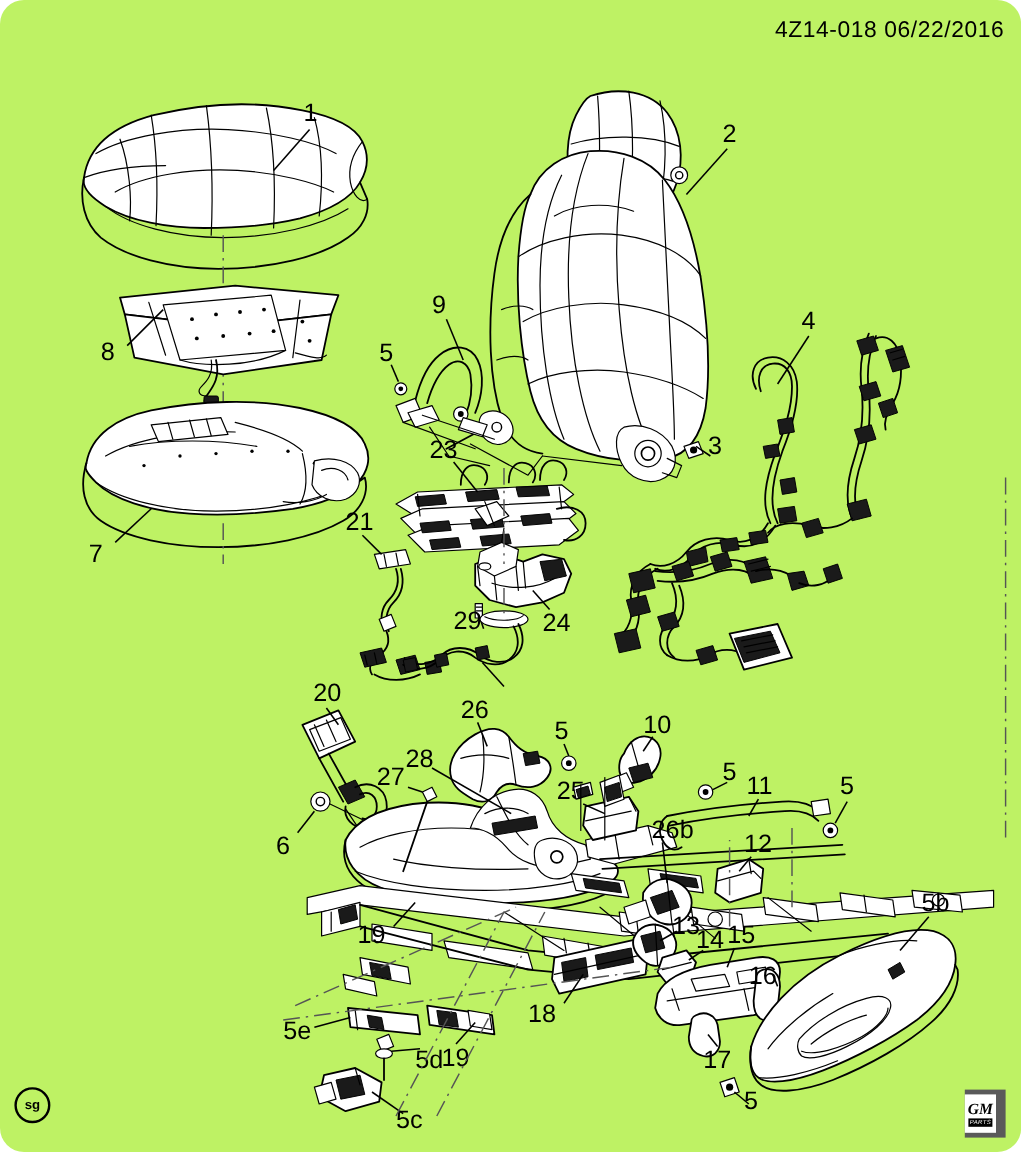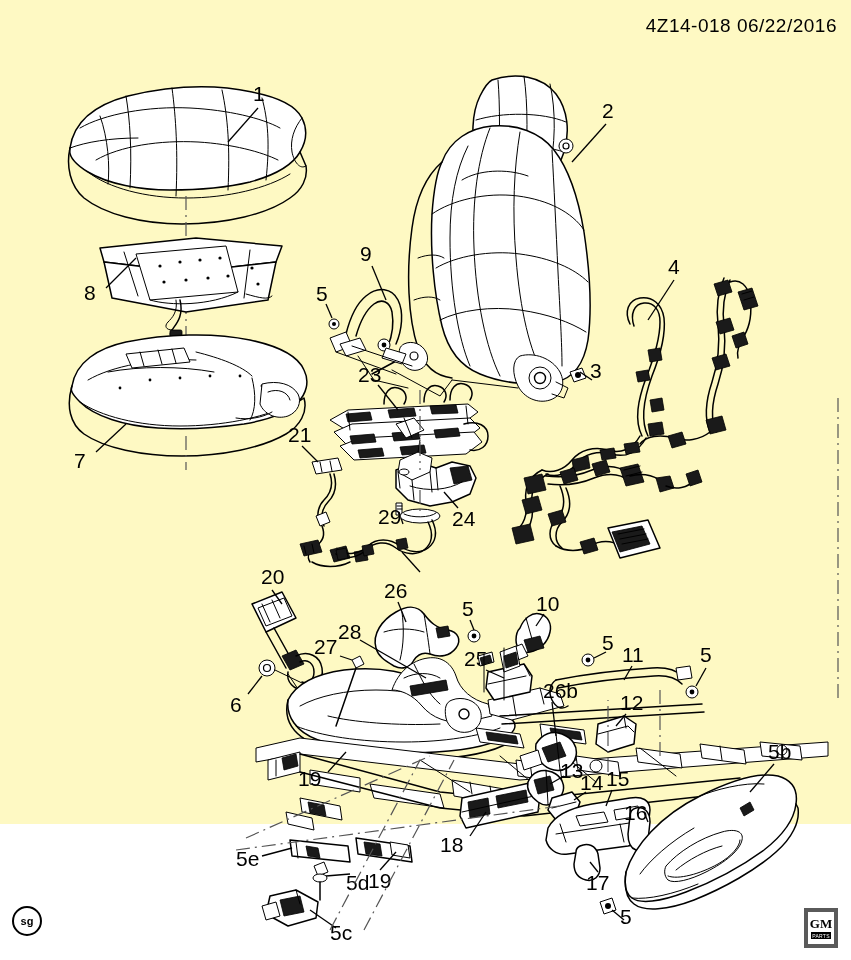--- a/index.html
+++ b/index.html
@@ -1,23 +1,23 @@
 <!DOCTYPE html>
 <html><head>
 <meta charset="utf-8">
 <style>
   html,body{margin:0;padding:0;background:#ffffff;}
   body{width:851px;height:960px;font-family:"Liberation Sans",sans-serif;overflow:hidden;position:relative;}
-  #sheet{position:relative;width:851px;height:824px;background:#fef9c3;}
+  #sheet{position:relative;width:851px;height:960px;background:#bef264;border-radius:20px;}
   #diagram{position:absolute;left:0;top:0;width:851px;height:960px;}
   .hdr{position:absolute;right:14px;top:15px;font-size:19px;letter-spacing:.5px;color:#000;white-space:nowrap;}
   .sg{position:absolute;left:12px;top:906px;width:26px;height:26px;border:2.2px solid #000;border-radius:50%;
       display:flex;align-items:center;justify-content:center;font-size:11px;font-weight:bold;color:#000;}
   .gm{position:absolute;left:804px;top:908px;width:34px;height:40px;background:#5a5a5a;
-      display:flex;align-items:center;justify-content:center;}
+      display:flex;align-items:center;justify-content:flex-start;font-style:italic;}
   .gm-inner{width:26px;height:32px;background:#fff;display:flex;flex-direction:column;align-items:center;justify-content:center;}
   .gm-txt{font-size:13px;font-weight:bold;color:#000;line-height:1;font-family:"Liberation Serif",serif;}
   .gm-bar{margin-top:2px;width:20px;height:7px;background:#000;color:#fff;font-size:5px;
           display:flex;align-items:center;justify-content:center;letter-spacing:.3px;}
   text.cal{font-family:"Liberation Sans",sans-serif;font-size:21px;fill:#000;}
 </style>
 </head>
 <body>
 
 <div id="sheet">

